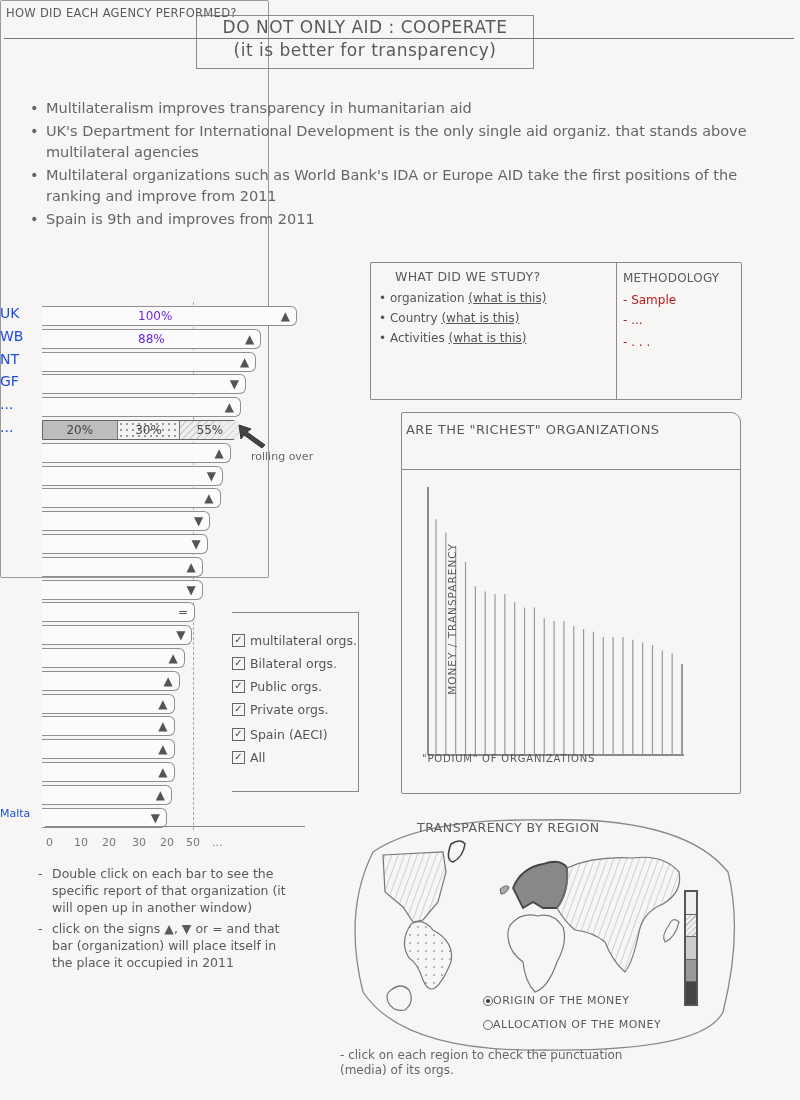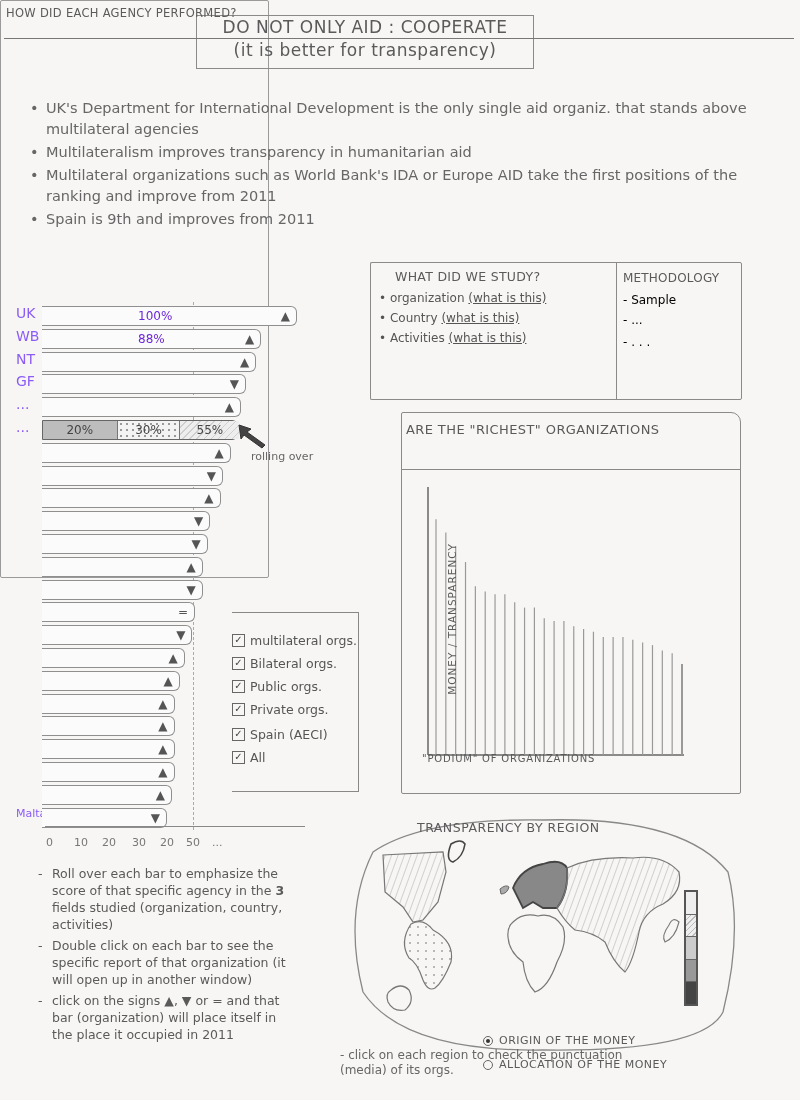--- a/index.html
+++ b/index.html
@@ -9,21 +9,21 @@
   .box{position:absolute;border:1.5px solid #8a8a8a;border-radius:0;}
   #title-box{left:196px;top:15px;width:336px;height:52px;text-align:center;font-size:17px;line-height:23px;letter-spacing:0.5px;}
   #title-box div{white-space:nowrap;}
   #bullets{position:absolute;left:30px;top:98px;width:720px;font-size:14.5px;line-height:21px;color:#666;}
   #bullets .b{position:relative;padding-left:16px;margin-bottom:2px;}
   #bullets .b:before{content:"•";position:absolute;left:0;top:0;}
   
   #agency-panel{left:36px;top:268px;width:267px;height:576px;border:1.5px solid #9a9a9a;border-radius:2px;background:transparent;}
   #agency-title{position:absolute;left:6px;top:6px;font-size:11.5px;letter-spacing:0.3px;white-space:nowrap;}
   #agency-header-line{position:absolute;left:4px;right:6px;top:38px;border-top:1.5px solid #777;}
-  .row-label{position:absolute;left:16px;font-size:14px;color:#8b5cf6;}
+  .row-label{position:absolute;left:0;font-size:14px;color:#1d4ed8;}
   .bar{position:absolute;left:42px;height:20px;border:1.2px solid #8f8f8f;border-left:none;border-radius:0 6px 6px 0;background:#fbfbfb;box-sizing:border-box;}
   .bar .sign{position:absolute;right:6px;top:2px;font-size:12px;color:#555;}
   .bar .pct{position:absolute;left:96px;top:2px;font-size:12px;color:#6d28d9;}
   .bar.highlight{background:#ddd;border:1.5px solid #666;}
   .seg{position:absolute;top:0;bottom:0;display:flex;align-items:center;justify-content:center;font-size:12px;color:#444;box-sizing:border-box;border-right:1.2px solid #777;}
   .seg1{background:#bdbdbd;}
   .seg2{background:#f3f3f3;background-image:radial-gradient(#999 1px,transparent 1.2px);background-size:6px 6px;}
   .seg3{background:repeating-linear-gradient(135deg,#eee 0 4px,#cfcfcf 4px 5px);border-right:none;}
   #dash-line{position:absolute;left:193px;top:302px;height:528px;border-left:1.5px dashed #aaa;}
   #axis-line{position:absolute;left:45px;top:826px;width:260px;border-top:1.3px solid #888;}
@@ -38,49 +38,49 @@
   #notes{position:absolute;left:38px;top:865px;width:260px;font-size:12.5px;line-height:17px;color:#666;}
   #notes .n{position:relative;padding-left:14px;margin-bottom:4px;}
   #notes .n:before{content:"-";position:absolute;left:0;top:0;}
   
   #study-box{left:370px;top:262px;width:246px;height:136px;border-right:none;border-radius:2px 0 0 2px;}
   #method-box{left:616px;top:262px;width:124px;height:136px;border-radius:0 2px 2px 0;}
   #study-title{position:absolute;left:24px;top:6px;font-size:12.5px;letter-spacing:0.3px;}
   .study-item{position:absolute;left:8px;font-size:12px;color:#555;white-space:nowrap;}
   .study-item u{color:#555;}
   #method-title{position:absolute;left:6px;top:8px;font-size:12px;letter-spacing:0.2px;}
-  .method-item{position:absolute;left:6px;font-size:12px;color:#000000;}
+  .method-item{position:absolute;left:6px;font-size:12px;color:#b91c1c;}
   
   #money-box{left:401px;top:412px;width:338px;height:380px;border-radius:2px 10px 2px 2px;}
   #money-title{position:absolute;left:4px;top:6px;font-size:13px;line-height:22px;letter-spacing:0.4px;}
   #money-header-line{position:absolute;left:0;right:0;top:56px;border-top:1.5px solid #888;}
   #money-svg{position:absolute;left:0;top:60px;}
   #ylabel{position:absolute;left:-50px;top:200px;transform:rotate(-90deg);font-size:10.5px;letter-spacing:1px;white-space:nowrap;transform-origin:center;width:200px;text-align:center;}
   #xlabel{position:absolute;left:20px;top:340px;font-size:10px;letter-spacing:0.8px;white-space:nowrap;}
   
   #map-wrap{position:absolute;left:343px;top:812px;width:400px;height:240px;}
   #map-title{position:absolute;left:74px;top:8px;font-size:12.5px;letter-spacing:0.5px;}
-  .map-legend{position:absolute;font-size:11px;letter-spacing:0.5px;white-space:nowrap;display:flex;align-items:center;gap:6px;margin-top:40px;}
+  .map-legend{position:absolute;font-size:11px;letter-spacing:0.5px;white-space:nowrap;display:flex;align-items:center;}
   .radio{width:10px;height:10px;border:1.3px solid #666;border-radius:50%;display:inline-flex;align-items:center;justify-content:center;box-sizing:border-box;}
   .radio.on:after{content:"";width:4px;height:4px;border-radius:50%;background:#333;}
   #map-note{position:absolute;left:340px;top:1048px;font-size:12px;line-height:15px;color:#666;width:330px;}
   #scale-bar{position:absolute;left:684px;top:890px;width:14px;height:116px;border:2px solid #555;box-sizing:border-box;display:flex;flex-direction:column;}
   #scale-bar div{flex:1;border-bottom:1px solid #666;}
 </style>
 </head>
 <body>
 
 <div id="title-box" class="box hand">
   <div>DO NOT ONLY AID : COOPERATE</div>
   <div>(it is better for transparency)</div>
 </div>
 
 <div id="bullets">
+  <div class="b">Multilateralism improves transparency in humanitarian aid</div>
   <div class="b">UK's Department for International Development is the only single aid organiz. that stands above multilateral agencies</div>
-  <div class="b">Multilateralism improves transparency in humanitarian aid</div>
   <div class="b">Multilateral organizations such as World Bank's IDA or Europe AID take the first positions of the ranking and improve from 2011</div>
   <div class="b">Spain is 9th and improves from 2011</div>
 </div>
 
 <div id="agency-panel" class="hand">
   <div id="agency-title">HOW DID EACH AGENCY PERFORMED?</div>
   <div id="agency-header-line"></div>
 </div>
 <div id="dash-line"></div>
 <div id="agency-rows">
@@ -202,21 +202,20 @@
       <span class="cb">✓</span>
       <span>Spain (AECI)</span>
     </div>
     <div class="filter-item hand" style="top: 137px;">
       <span class="cb">✓</span>
       <span>All</span>
     </div>
   </div>
 
 <div id="notes">
-    <div class="n hand">Roll over each bar to emphasize the score of that specific agency in the <b>3</b> fields studied (organization, country, activities)</div>
     <div class="n hand">Double click on each bar to see the specific report of that organization (it will open up in another window)</div>
     <div class="n hand">click on the signs ▲, ▼ or = and that bar (organization) will place itself in the place it occupied in 2011</div>
   </div>
 
 <div id="study-box" class="box hand">
   <div id="study-title">WHAT DID WE STUDY?</div>
   <div class="study-item" style="top:28px">• <span>organization</span> <u>(what is this)</u></div>
   <div class="study-item" style="top:48px">• <span>Country</span> <u>(what is this)</u></div>
   <div class="study-item" style="top:68px">• <span>Activities</span> <u>(what is this)</u></div>
 </div>

